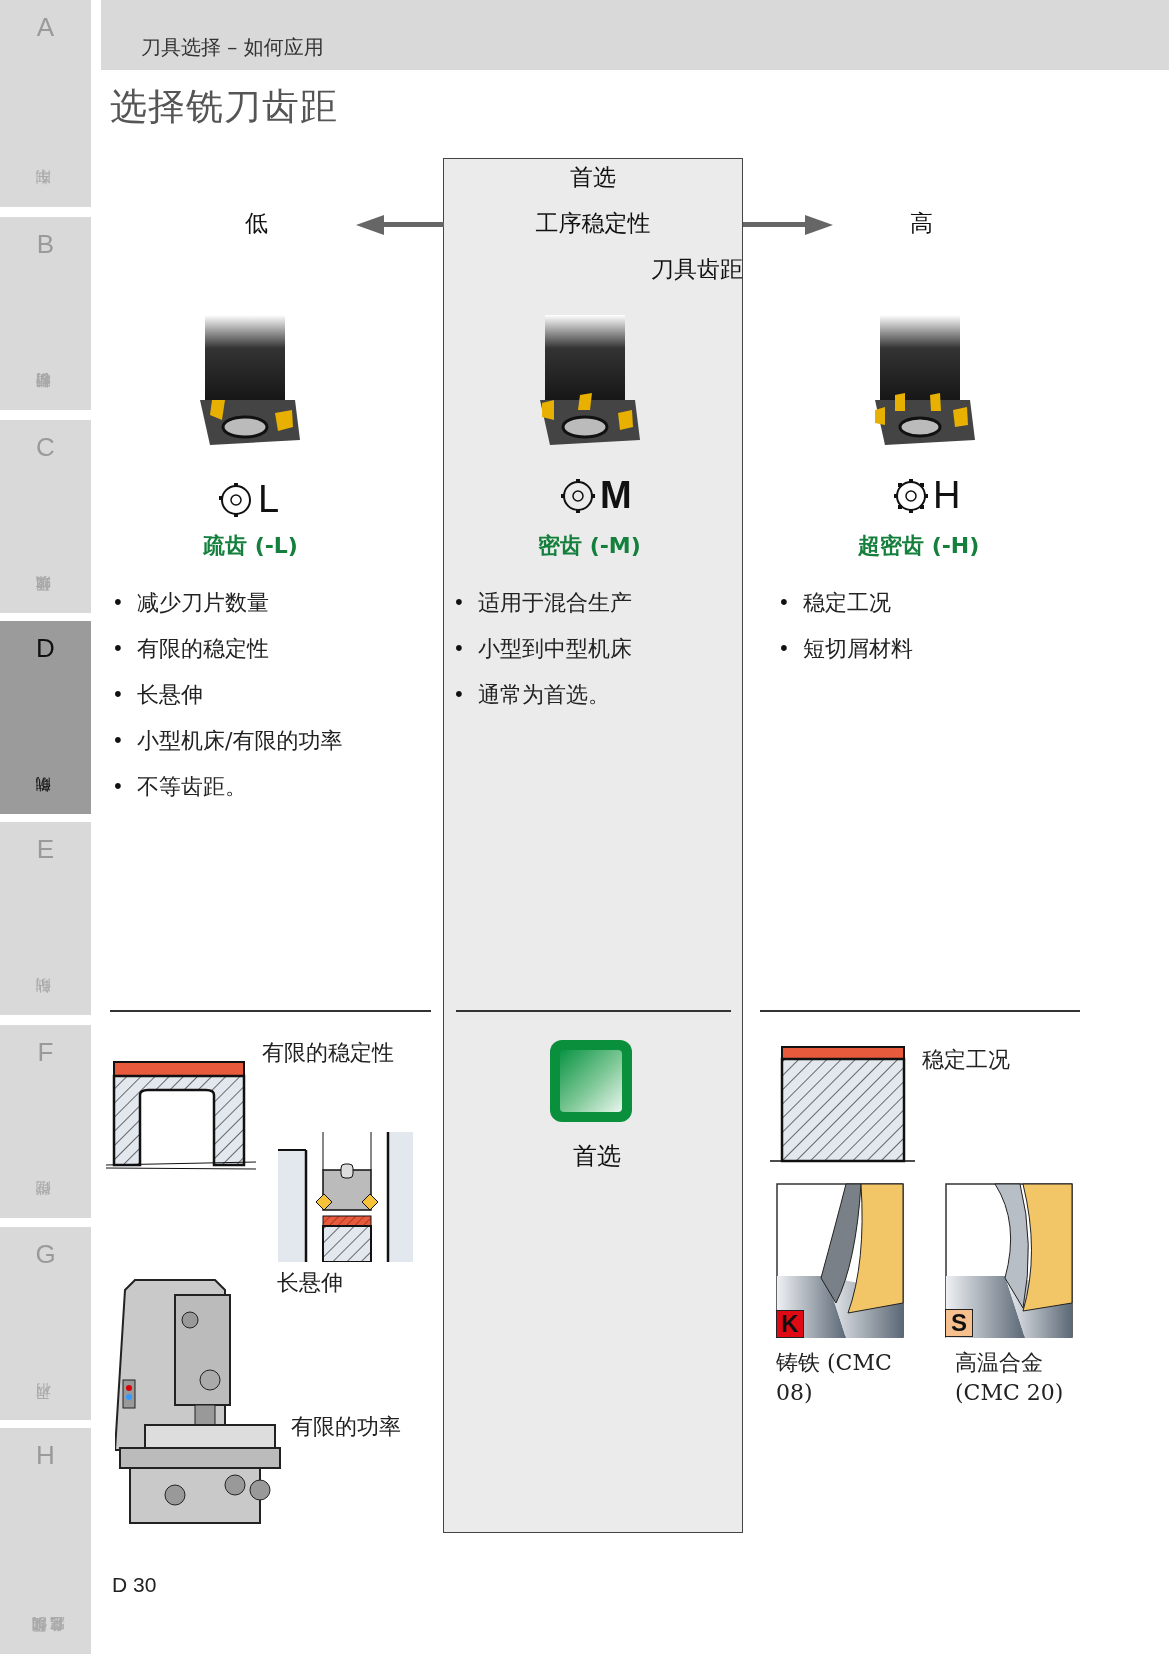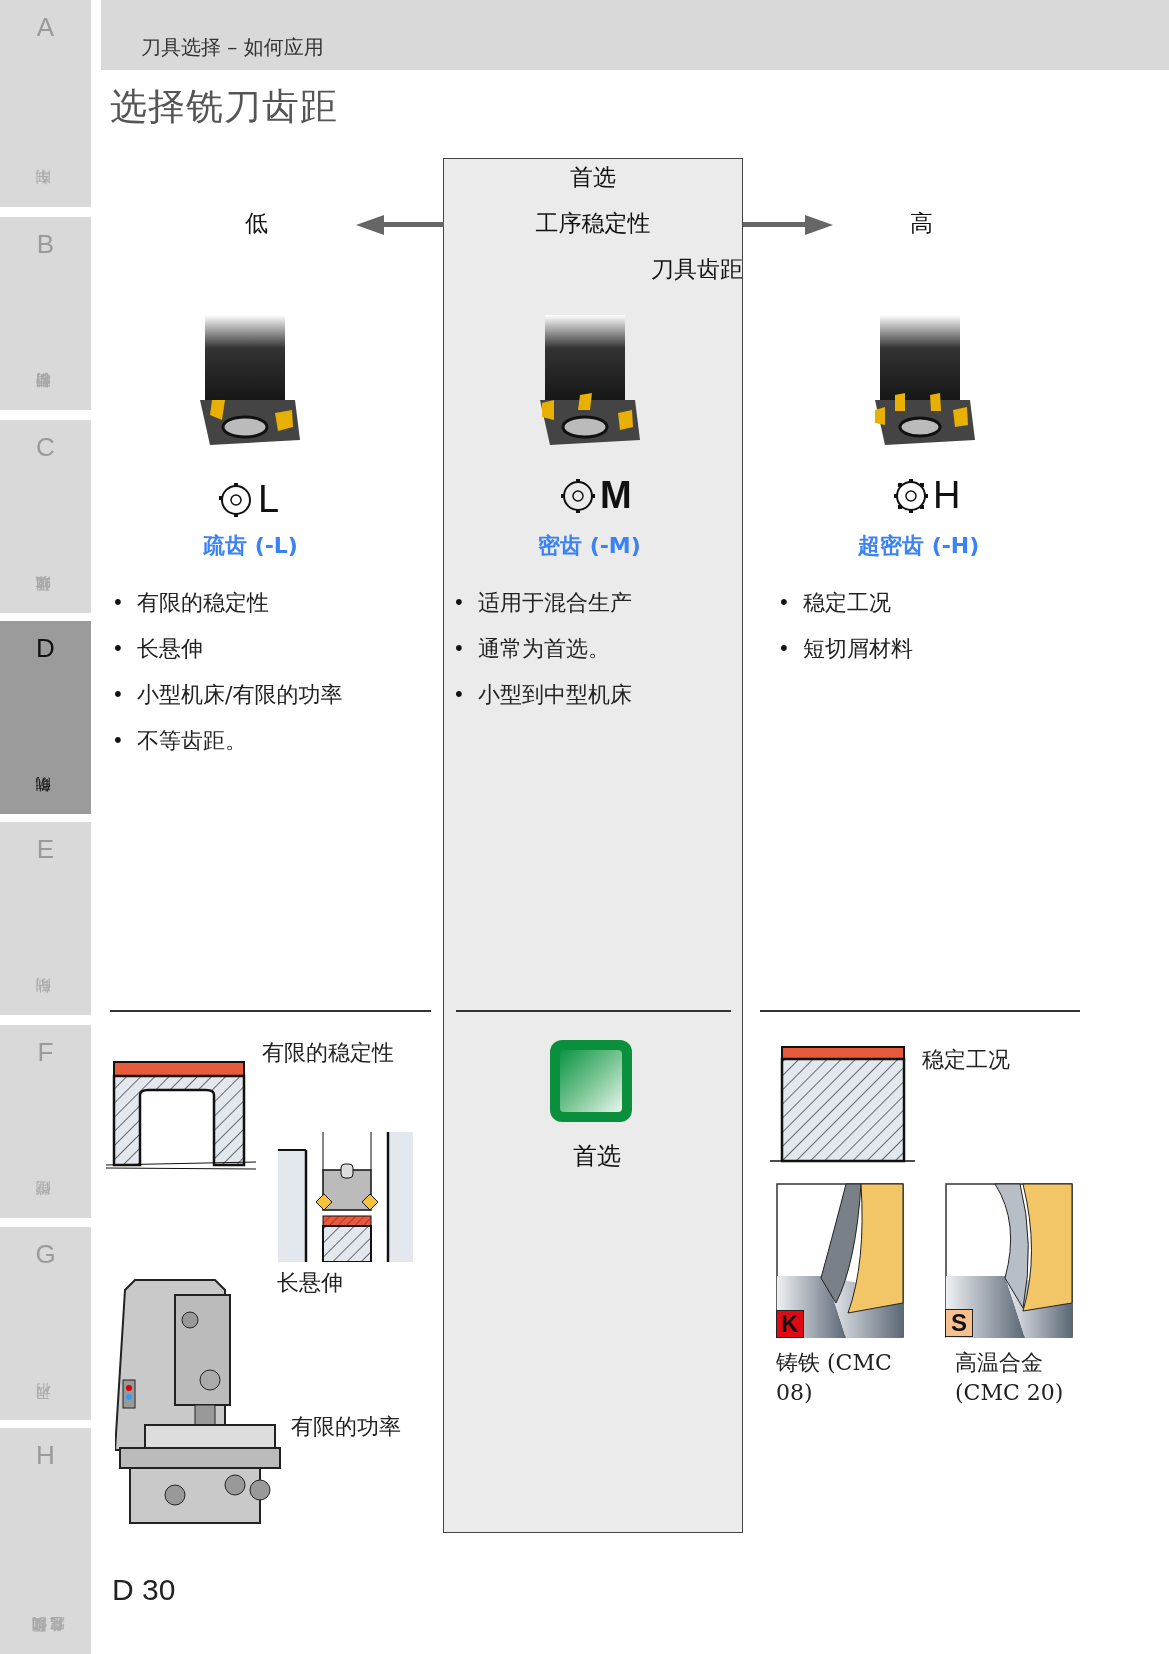--- a/index.html
+++ b/index.html
@@ -28,31 +28,31 @@
             background:#ebebeb; border:1.5px solid #444; box-sizing:border-box; }
   .ctext { position:absolute; left:443px; width:300px; text-align:center; font-size:23px; color:#111; }
 
   .side-label { position:absolute; font-size:23px; color:#111; }
   .arrow-line { position:absolute; height:5px; background:#666; }
   .arrow-head { position:absolute; width:0; height:0; border-top:10px solid transparent; border-bottom:10px solid transparent; }
 
   .tool { position:absolute; width:100px; height:130px; }
   .pitch-sym { position:absolute; display:flex; align-items:center; }
   .pitch-letter { font-family:"Liberation Sans",sans-serif; font-size:38px; color:#111; margin-left:4px; font-weight:bold; }
-  .pitch-name { position:absolute; font-size:22px; color:#3b82f6; font-weight:bold; }
+  .pitch-name { position:absolute; font-size:22px; color:#15803d; font-weight:bold; }
 
   ul.blist { position:absolute; margin:0; padding:0; list-style:none; font-family:"DejaVu Serif",serif; font-size:22px; color:#222; }
   ul.blist li { position:relative; padding-left:25px; margin-bottom:16px; line-height:30px; }
   ul.blist li::before { content:"•"; position:absolute; left:0; top:0; font-size:20px; color:#111; }
 
   .hr { position:absolute; height:2px; background:#333; }
   .caption { position:absolute; font-family:"DejaVu Serif",serif; font-size:22px; color:#222; }
   .mat-badge { position:absolute; width:26px; height:26px; border:1.5px solid #222; font-family:"Liberation Sans",sans-serif;
                font-weight:bold; font-size:24px; line-height:26px; text-align:center; color:#111; }
-  .page-no { position:absolute; left:112px; top:1573px; font-family:"Liberation Sans",sans-serif; font-size:30px; color:#222; }
+  .page-no { position:absolute; left:112px; top:1573px; font-family:"Liberation Sans",sans-serif; font-size:21px; color:#222; }
 </style>
 </head>
 <body>
 
 <div class="sidebar">
   <div class="tab" style="top:0;height:207px;">
     <span class="letter">A</span>
     <span class="vlabel">车削</span>
   </div>
   <div class="tab" style="top:217px;height:193px;">
@@ -175,29 +175,30 @@
     <rect x="5" y="5" width="4" height="4" fill="#111"></rect>
       <rect x="27" y="5" width="4" height="4" fill="#111"></rect>
     <rect x="5" y="27" width="4" height="4" fill="#111"></rect>
       <rect x="27" y="27" width="4" height="4" fill="#111"></rect>
   </svg>
   <span class="pitch-letter" style="font-weight:normal;">H</span>
 </div>
 <div class="pitch-name" style="left:858px;top:531px;">超密齿 (-H)</div>
 
 <ul class="blist" style="left:112px;top:588px;width:310px;">
+  <li>减少刀片数量</li>
   <li>有限的稳定性</li>
   <li>长悬伸</li>
   <li>小型机床/有限的功率</li>
   <li>不等齿距。</li>
 </ul>
 <ul class="blist" style="left:453px;top:588px;width:280px;">
   <li>适用于混合生产</li>
+  <li>小型到中型机床</li>
   <li>通常为首选。</li>
-  <li>小型到中型机床</li>
 </ul>
 <ul class="blist" style="left:778px;top:588px;width:300px;">
   <li>稳定工况</li>
   <li>短切屑材料</li>
 </ul>
 
 <div class="hr" style="left:110px;top:1010px;width:321px;"></div>
 <div class="hr" style="left:456px;top:1010px;width:275px;"></div>
 <div class="hr" style="left:760px;top:1010px;width:320px;"></div>
 

